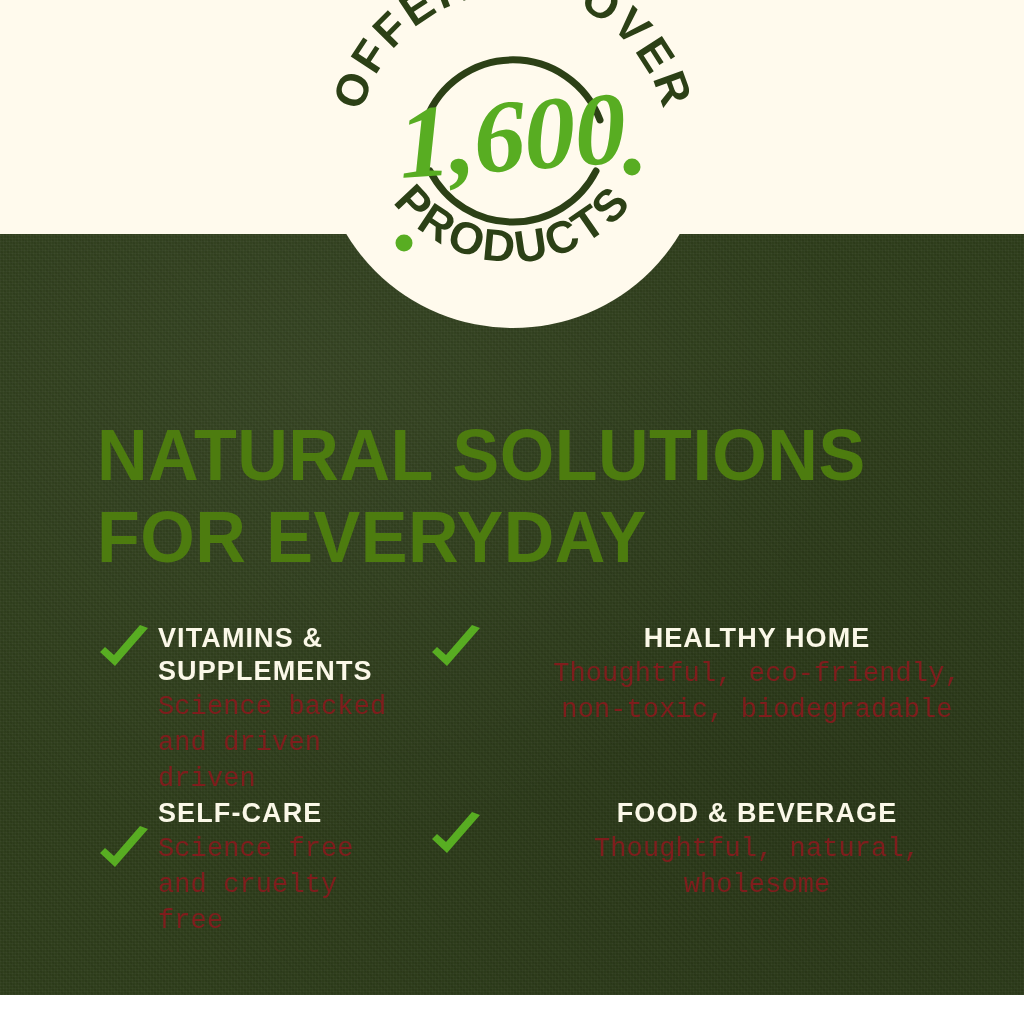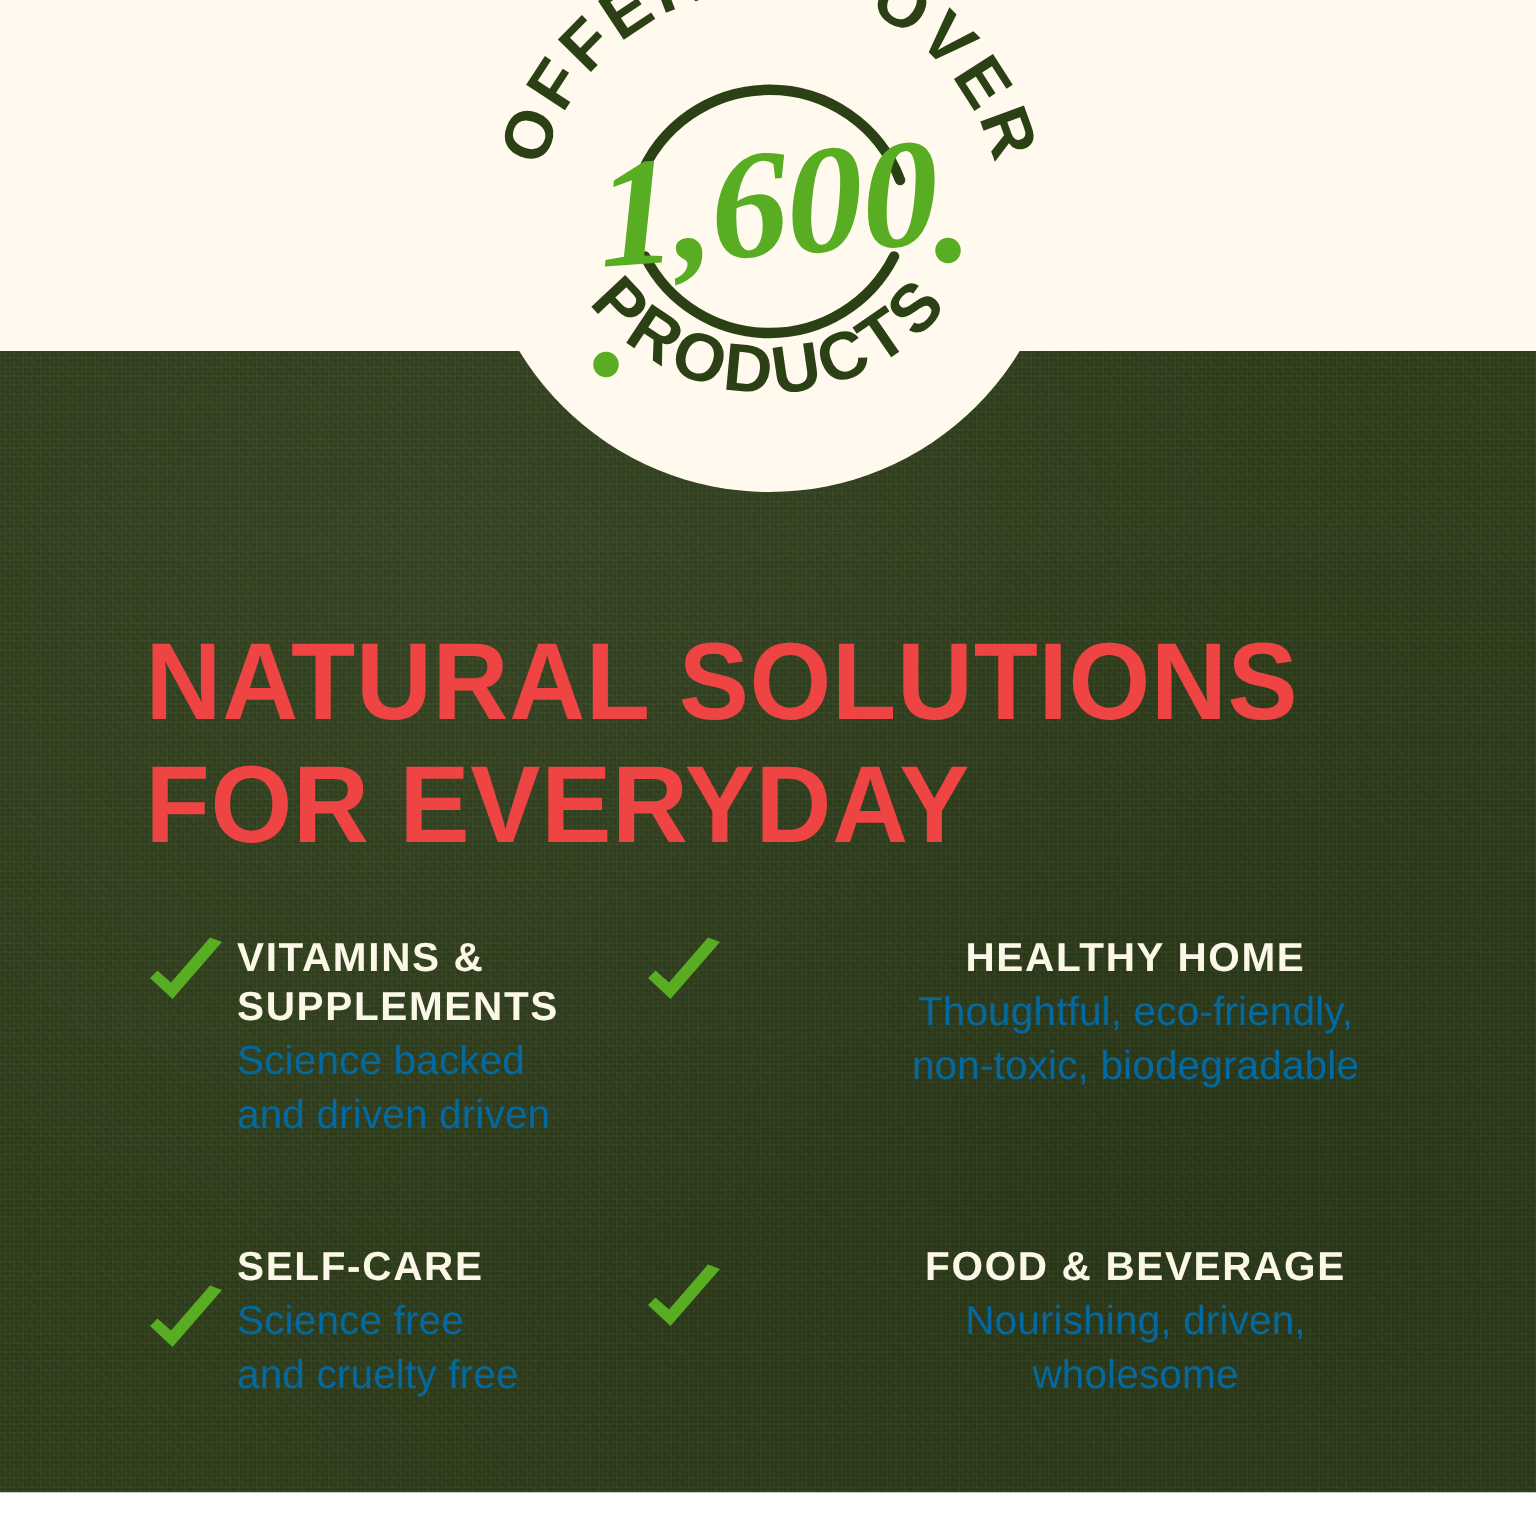--- a/index.html
+++ b/index.html
@@ -71,21 +71,21 @@
     z-index:5;
   }
   .badge svg{ display:block; width:390px; height:390px; }
 
   
   .headline{
     position:absolute;
     left:97px;
     top:414px;
     width:880px;
-    color:#ef4444;
+    color:#4d7c0f;
     font-family:"Liberation Sans Narrow","Liberation Sans", sans-serif;
     font-weight:700;
     font-size:73px;
     line-height:82px;
     letter-spacing:.5px;
     z-index:3;
   }
   .headline .hl-line{ display:block; white-space:nowrap; transform:scaleX(.96); transform-origin:left center;}
 
   
@@ -122,22 +122,22 @@
   .feat-title{
     color:#fbf8e8;
     font-family:"Liberation Sans", sans-serif;
     font-weight:700;
     font-size:27px;
     line-height:33px;
     letter-spacing:1.1px;
     white-space:pre-line;
   }
   .feat-desc{
-    color:#0369a1;
-    font-family:Liberation Sans, sans-serif;
+    color:#7f1d1d;
+    font-family:Liberation Mono, monospace;
     font-weight:400;
     font-size:27px;
     line-height:36px;
     letter-spacing:.1px;
     white-space:pre-line;
     margin-top:1px;
   }
 </style>
 </head>
 <body>
@@ -206,21 +206,21 @@
           </span>
           <div class="feat-text">
             <div class="feat-title">HEALTHY HOME</div>
             <div class="feat-desc">Thoughtful, eco-friendly,
 non-toxic, biodegradable</div>
           </div>
         </div>
       </div>
     </div>
 
-    <div class="feat-row" style="margin-top:66px;">
+    <div class="feat-row" style="">
       <div class="feat-col left">
         <div class="feature">
           <span class="check" style="top:26px;">
             <svg viewBox="0 0 56 56" xmlns="http://www.w3.org/2000/svg">
               <path d="M4 30 L19 44 L52 6 L44 3 L18 33 L9 25 Z" fill="#58ad22"></path>
             </svg>
           </span>
           <div class="feat-text">
             <div class="feat-title">SELF-CARE</div>
             <div class="feat-desc">Science free
@@ -231,21 +231,21 @@
 
       <div class="feat-col right">
         <div class="feature right">
           <span class="check" style="top:12px;">
             <svg viewBox="0 0 56 56" xmlns="http://www.w3.org/2000/svg">
               <path d="M4 30 L19 44 L52 6 L44 3 L18 33 L9 25 Z" fill="#58ad22"></path>
             </svg>
           </span>
           <div class="feat-text">
             <div class="feat-title">FOOD &amp; BEVERAGE</div>
-            <div class="feat-desc">Nourishing, driven,
+            <div class="feat-desc">Thoughtful, natural,
 wholesome</div>
           </div>
         </div>
       </div>
     </div>
 
   </div>
 </div>
 
 </body></html>

